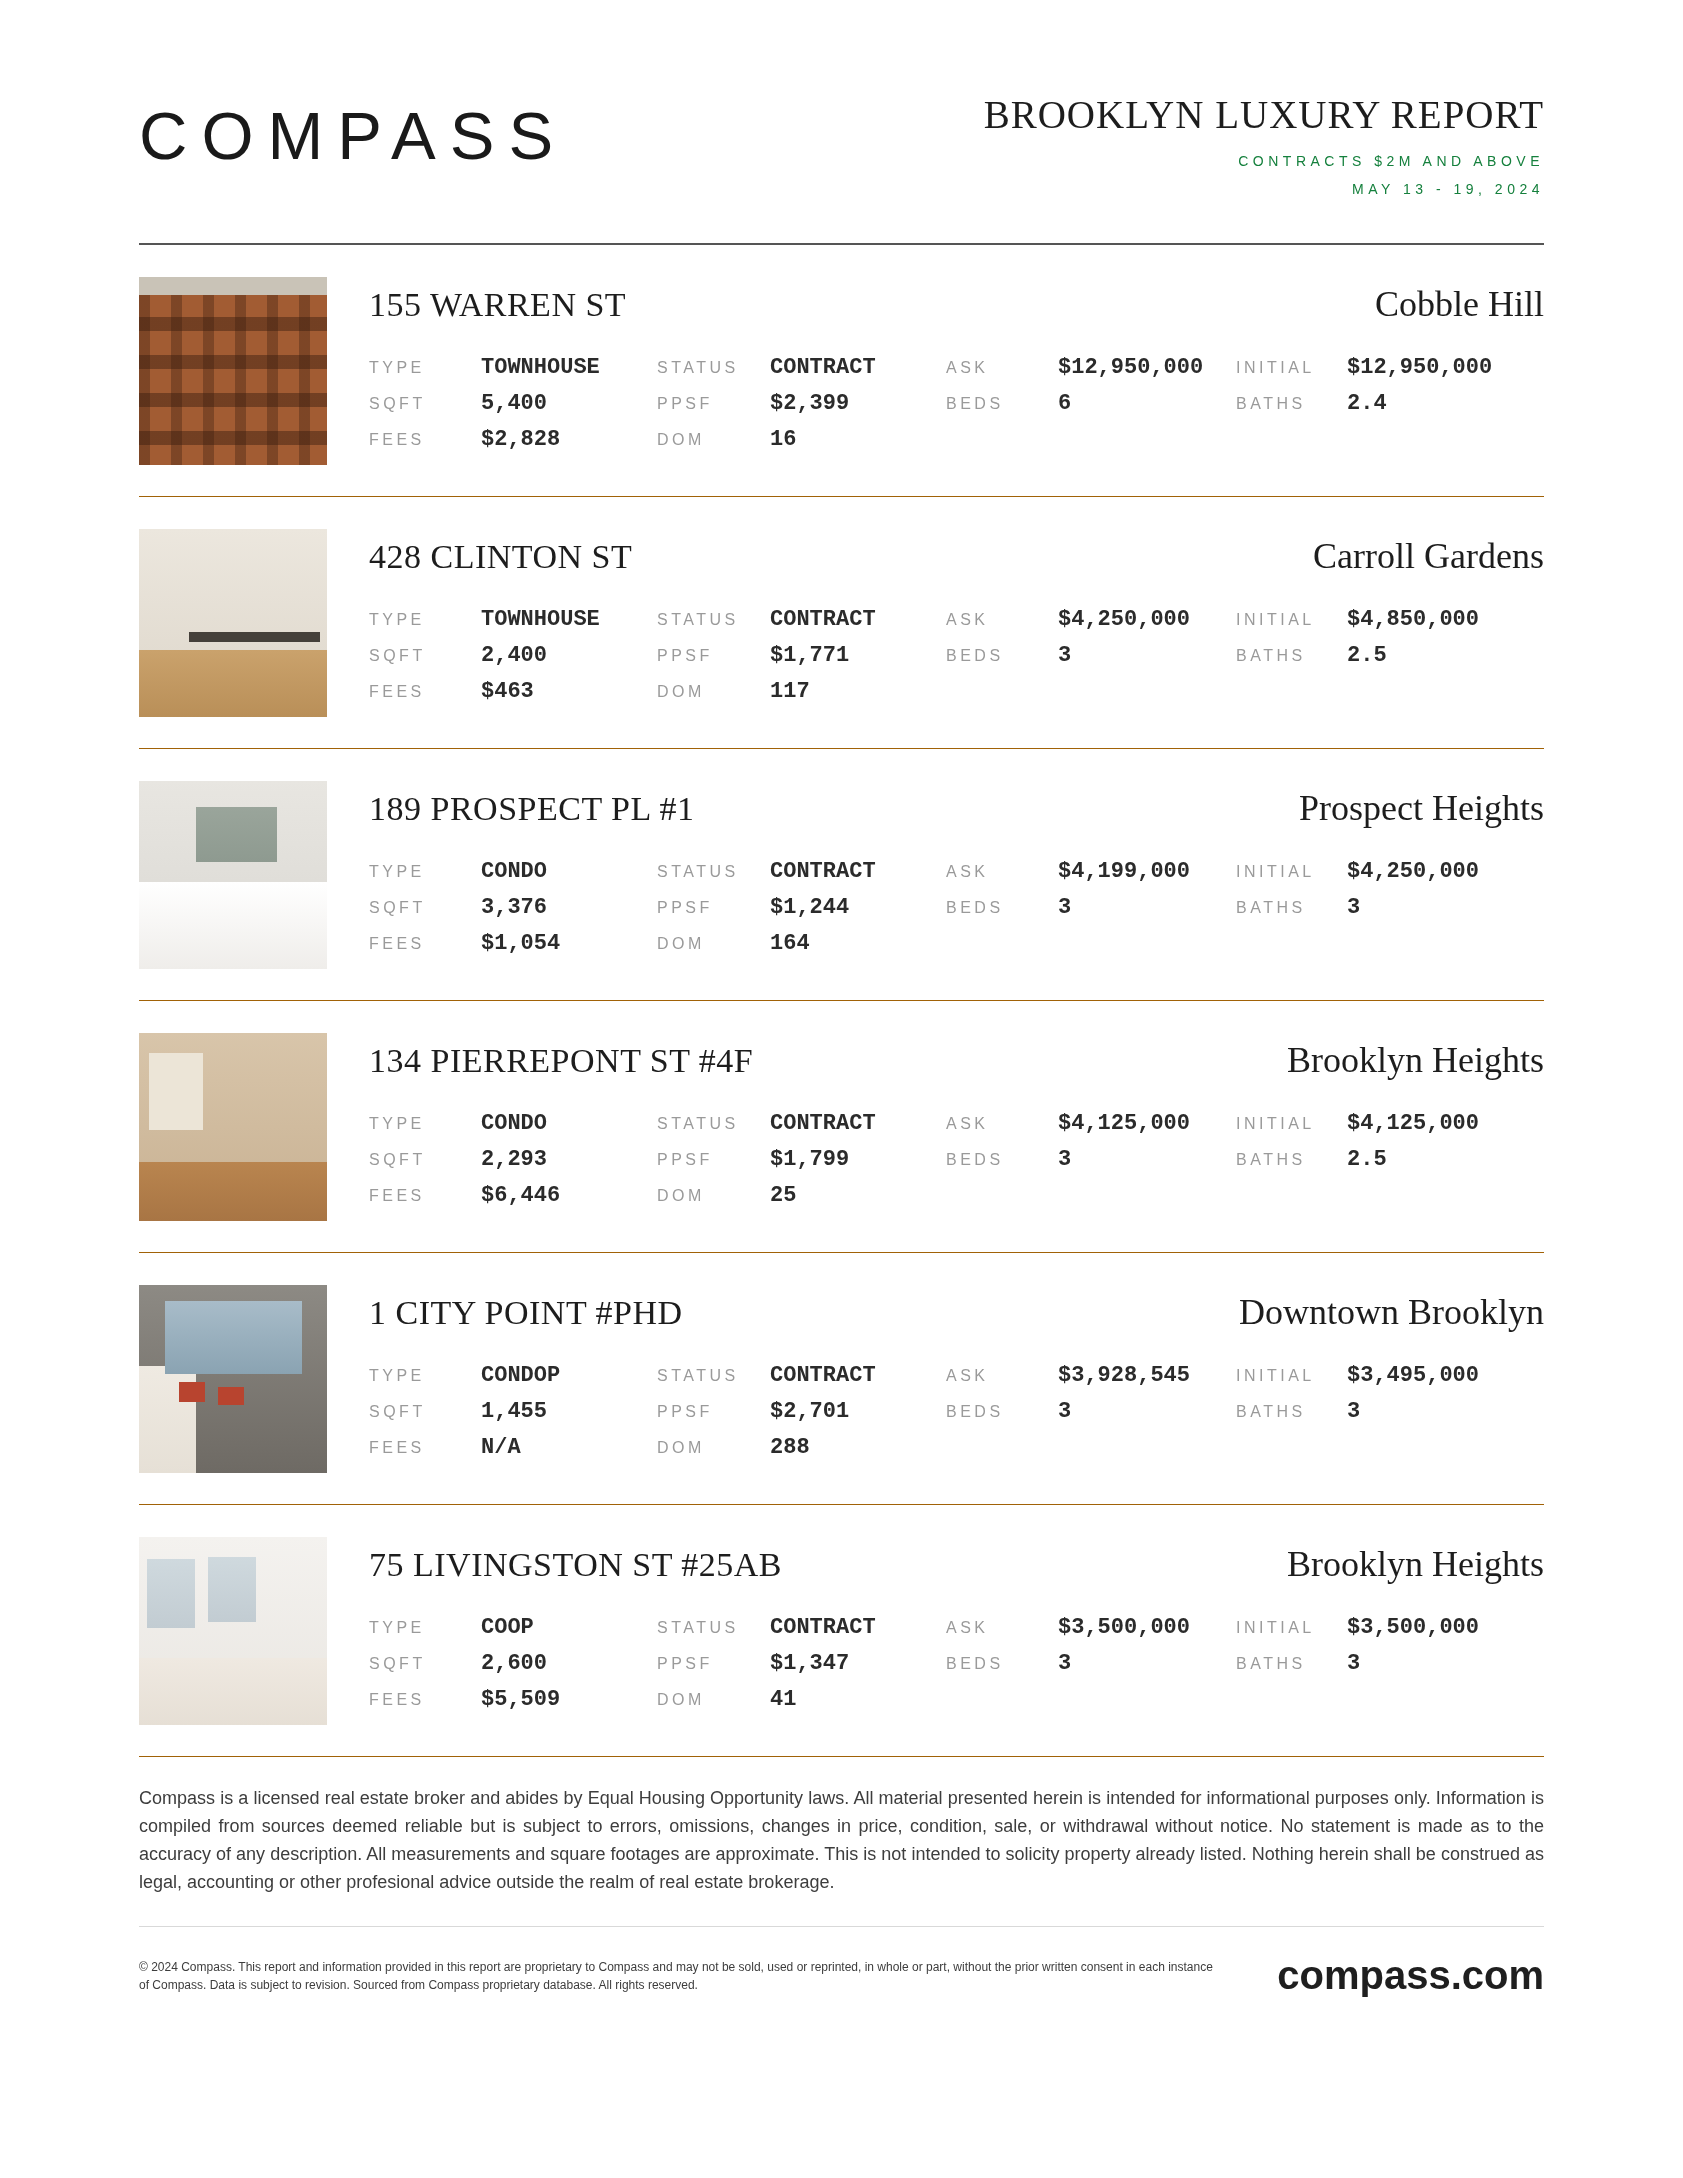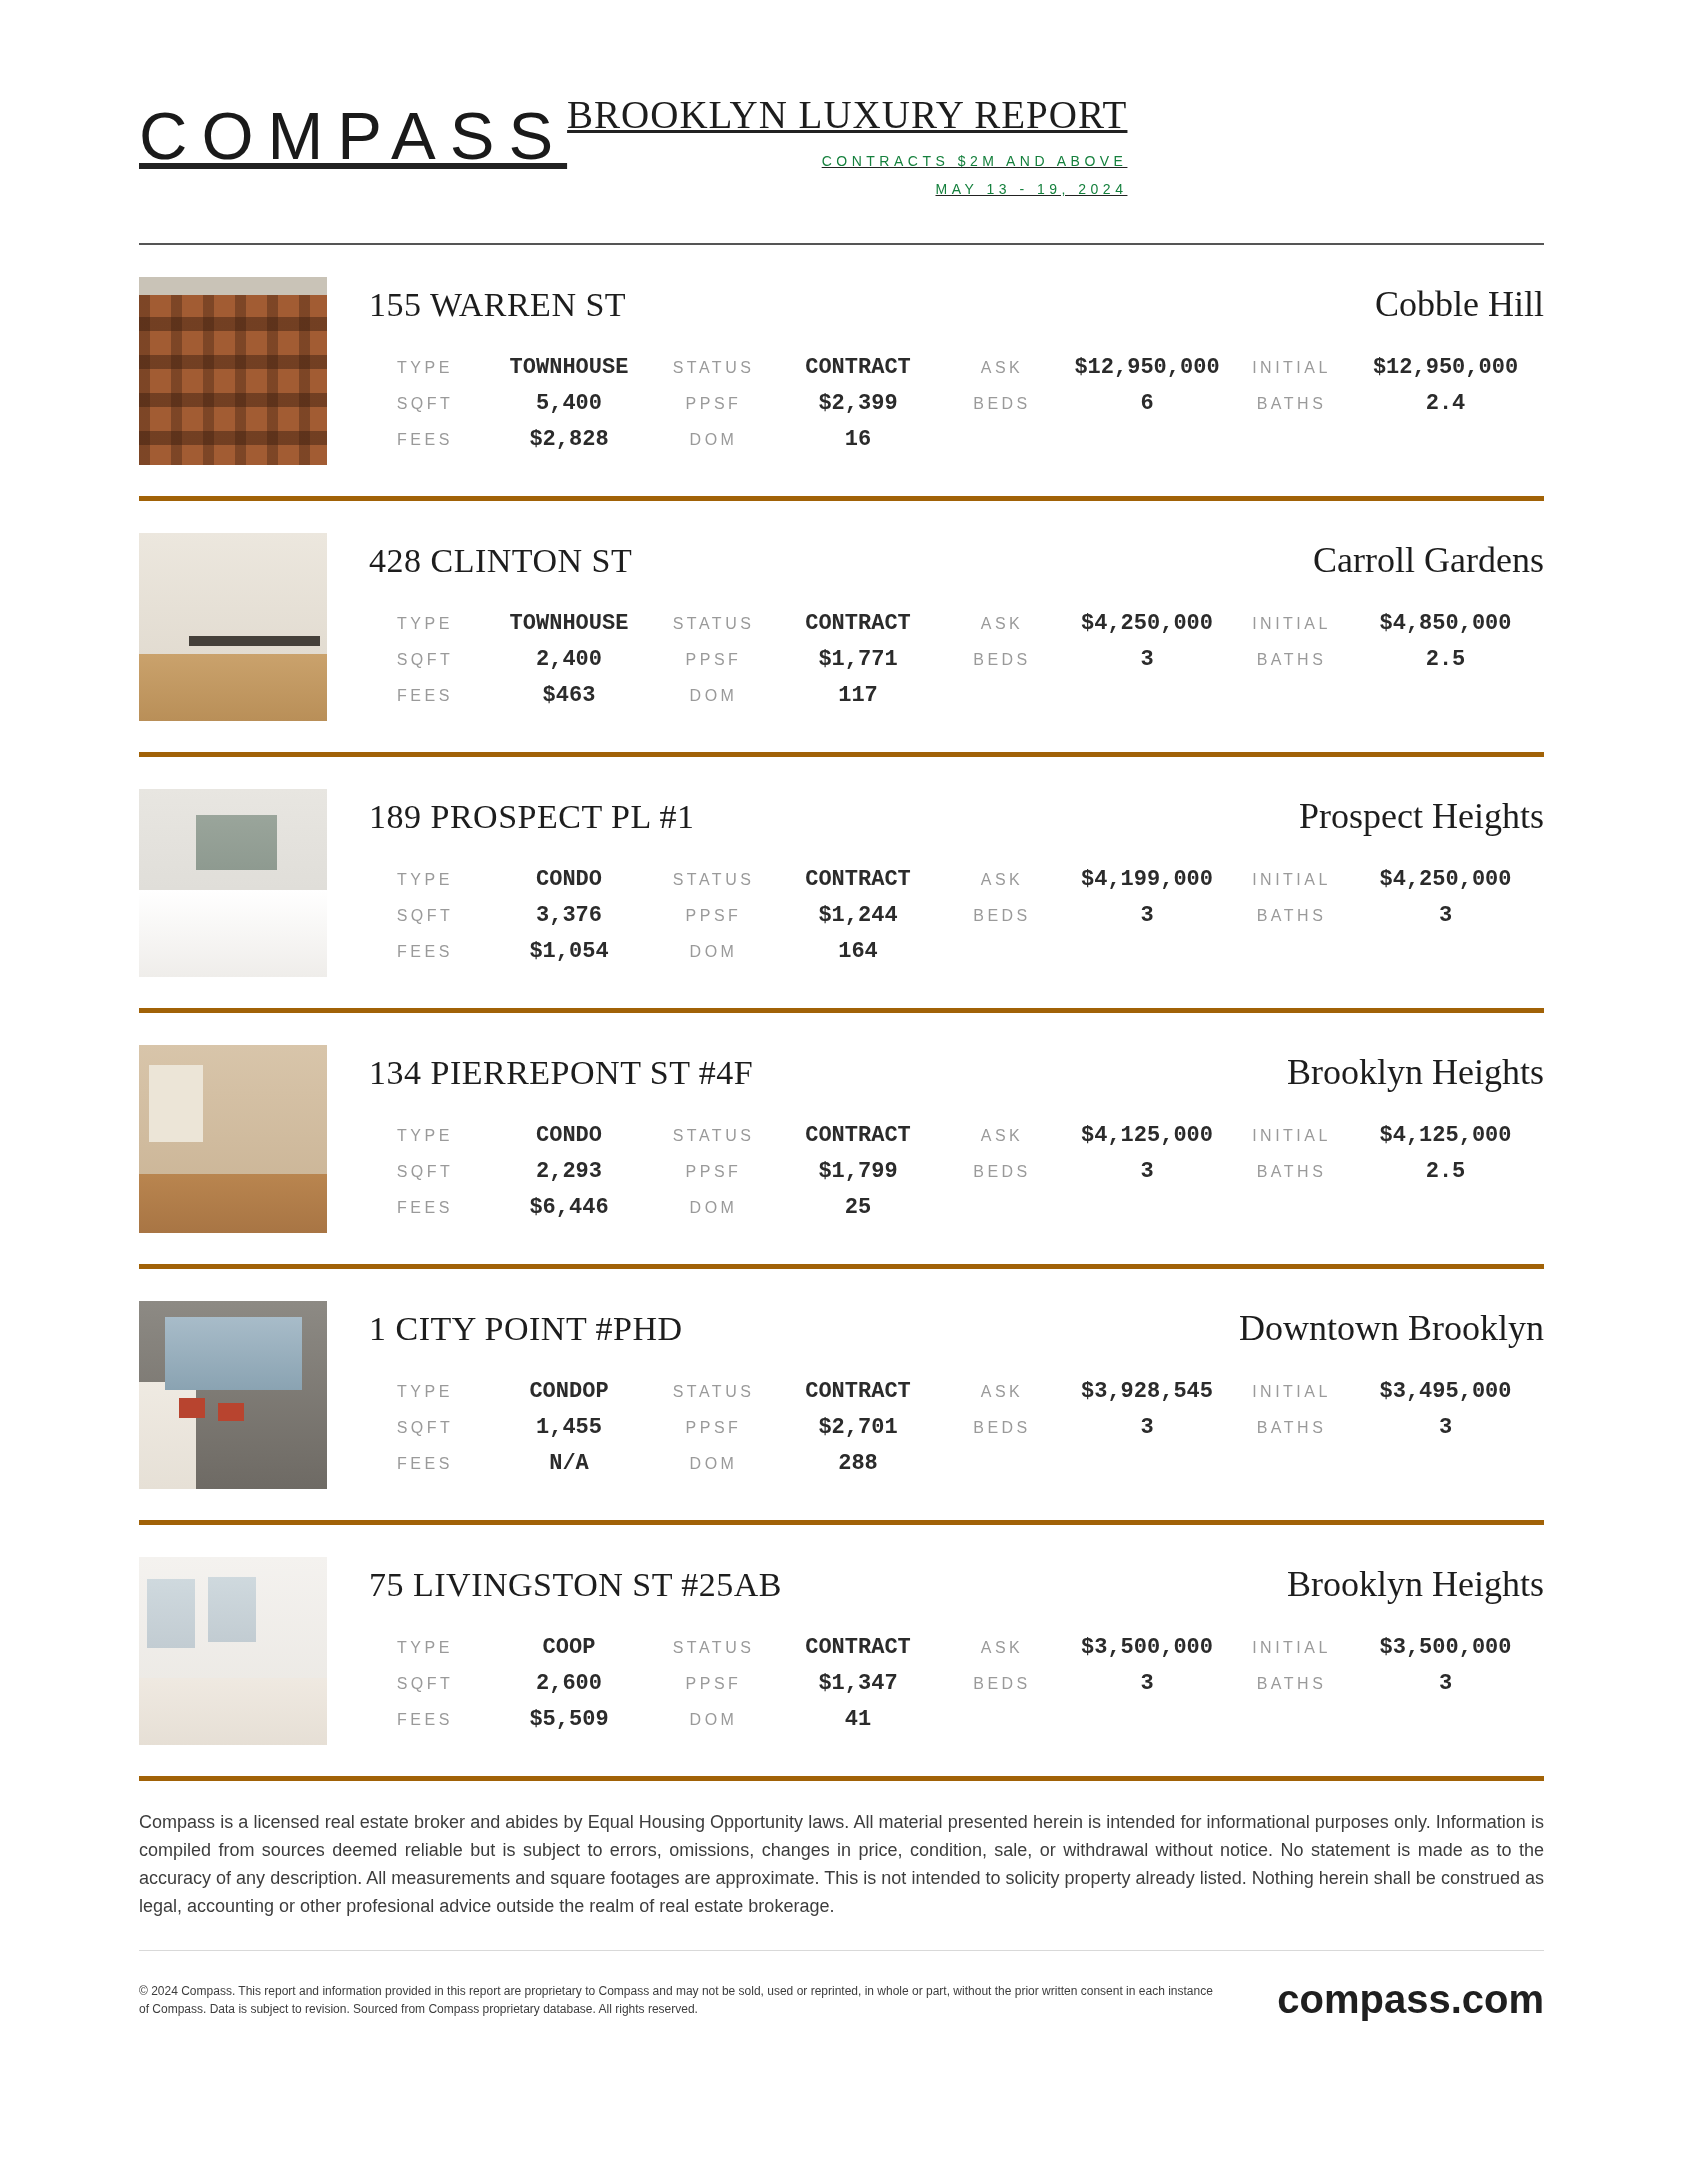--- a/index.html
+++ b/index.html
@@ -13,23 +13,22 @@
   }
   .page {
     width: 1683px;
     height: 2178px;
     padding: 94px 139px 0 139px;
   }
 
   
   .report-header {
     display: flex;
-    justify-content: flex-start;
+    justify-content: space-between;
     align-items: flex-start;
-    text-decoration: underline;
   }
   .logo {
     font-family: "Liberation Sans", sans-serif;
     font-size: 67px;
     font-weight: 400;
     letter-spacing: 14px;
     color: #1a1a1a;
     line-height: 1;
     padding-top: 8px;
   }
@@ -54,22 +53,21 @@
     border: none;
     border-top: 2px solid #555555;
     margin-top: 46px;
   }
 
   
   .listing {
     display: flex;
     gap: 42px;
     padding: 32px 0 31px 0;
-    border-bottom: 5px solid #a16207;
-    text-align: center;
+    border-bottom: 1px solid #a16207;
   }
   .photo {
     width: 188px;
     height: 188px;
     flex-shrink: 0;
     background: #cccccc;
   }
   .photo-0 {
     background-color: #a25c33;
     background-image:

